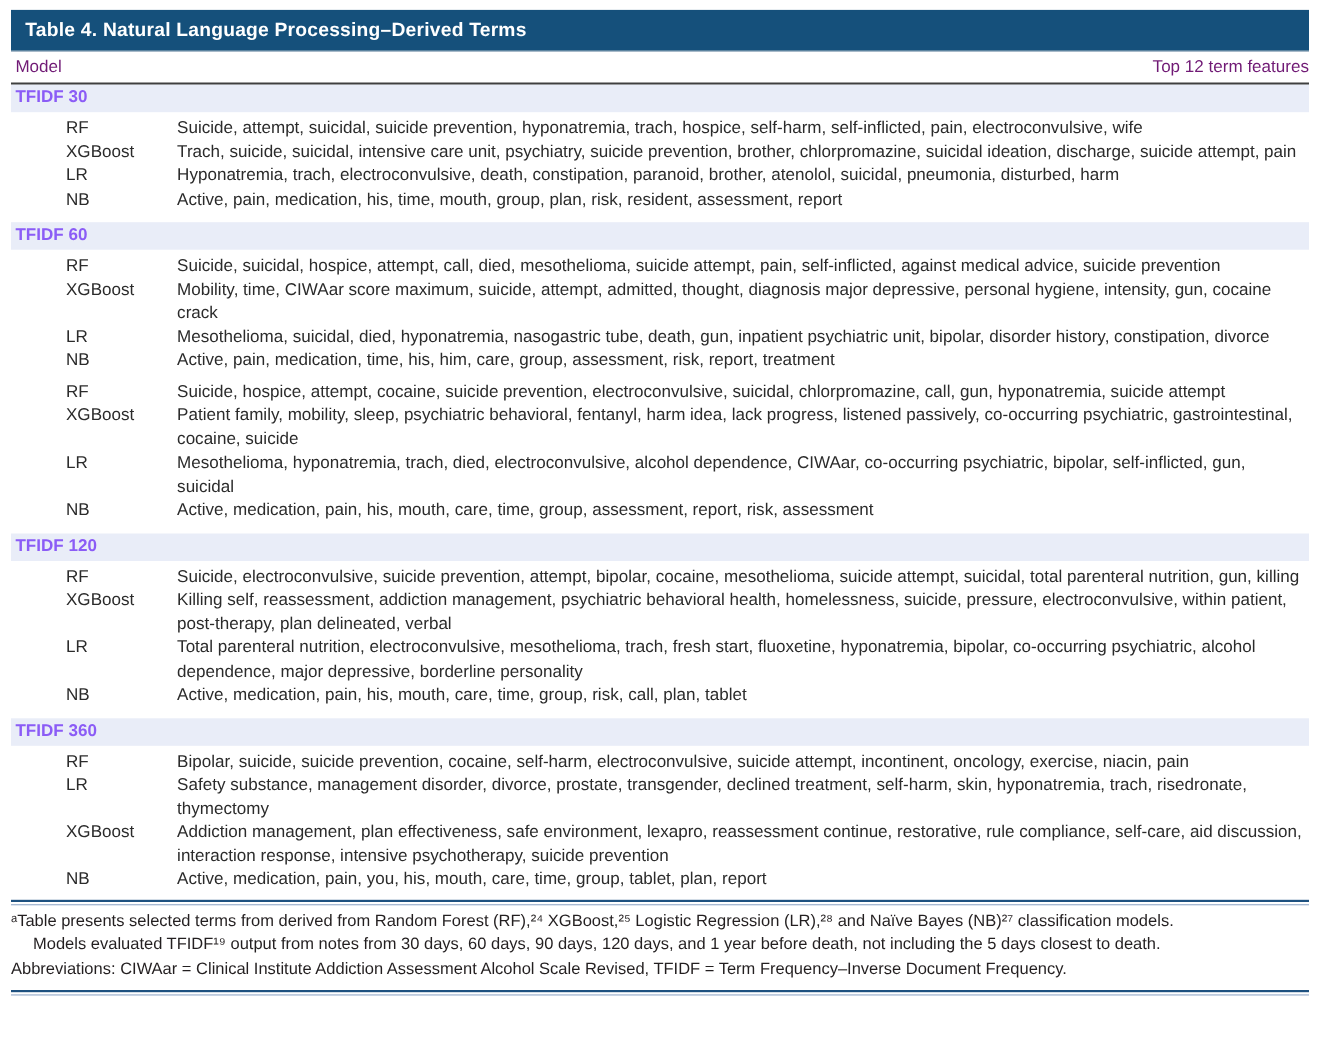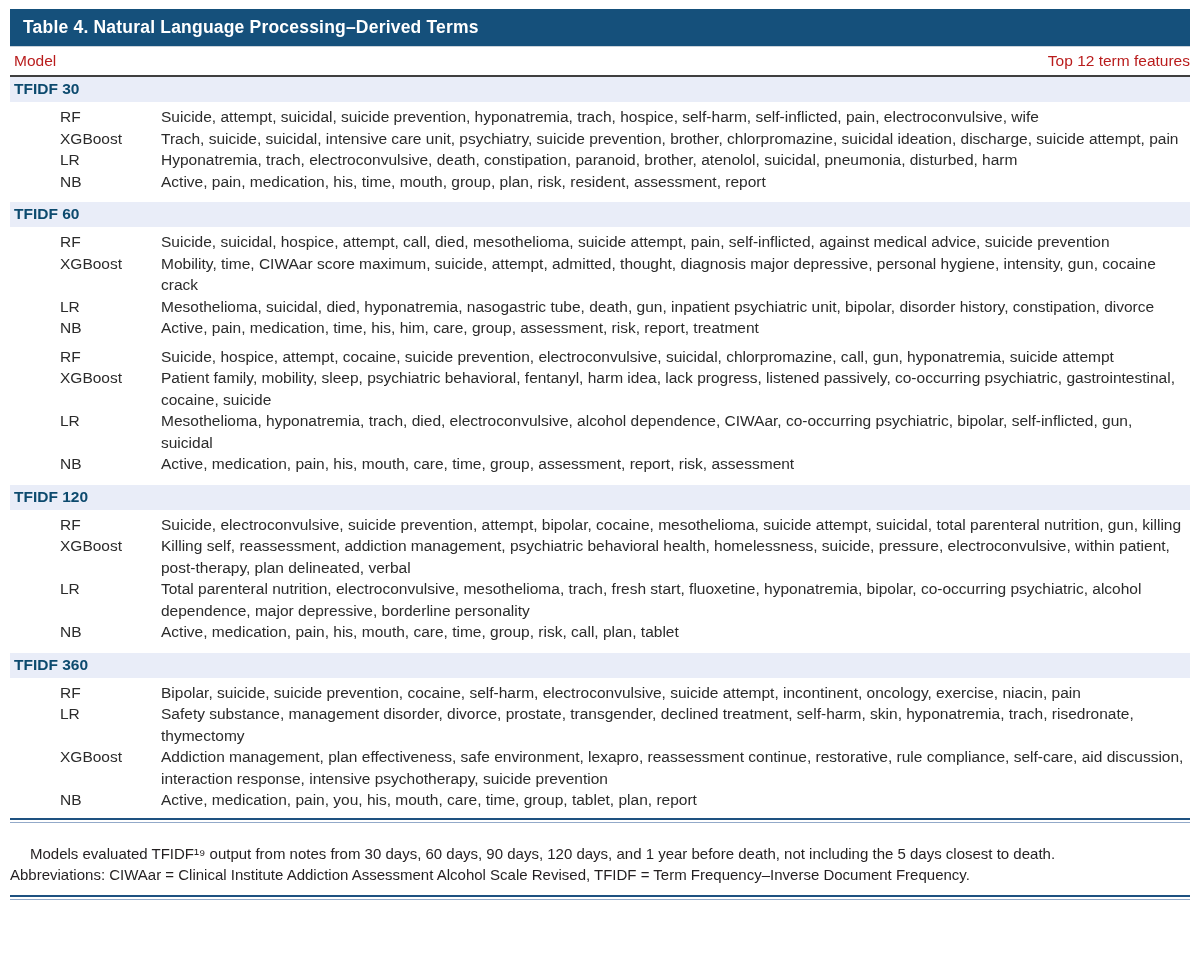--- a/index.html
+++ b/index.html
@@ -26,30 +26,30 @@
     padding-left: 13px;
     letter-spacing: 0.2px;
     border-bottom: 1px solid #c9d2da;
   }
   .colhead {
     display: grid;
     grid-template-columns: 105px 1fr;
     height: 28px;
     align-items: center;
     font-size: 15.5px;
-    color: #b91c1c;
+    color: #701a75;
     border-bottom: 2.5px solid #3f3f3f;
   }
   .colhead .model-h { padding-left: 4px; }
   .colhead .features-h { text-align: right; }
   .band {
     background: #e9edf8;
     font-weight: bold;
     font-size: 15.5px;
-    color: #0c4a6e;
+    color: #8b5cf6;
     padding: 3px 0 4px 4px;
     margin-top: 7px;
   }
   .section.first .band { margin-top: 0; }
   .rows { padding: 4px 0 3px 0; }
   .row {
     display: grid;
     grid-template-columns: 105px 1fr;
     font-size: 15.5px;
     line-height: 21.5px;
@@ -64,21 +64,21 @@
     border-top: 2px solid #1e5180;
     border-bottom: 1px solid #93aac9;
     background: #ffffff;
   }
   .footnotes {
     font-size: 15px;
     line-height: 21.5px;
     color: #231f20;
     padding: 4px 0 5px 0;
   }
-  .fn-indent { padding-left: 20px; margin-top: 16px; }
+  .fn-indent { padding-left: 20px; }
 </style>
 </head>
 <body>
 
 <div class="page">
 
   <div class="title-bar">
     <span>Table 4. Natural Language Processing–Derived Terms</span>
   </div>
 
@@ -192,19 +192,20 @@
       <div class="row">
         <div class="cell-model">NB</div>
         <div class="cell-terms">Active, medication, pain, you, his, mouth, care, time, group, tablet, plan, report</div>
       </div>
     </div>
   </div>
 
   <div class="blue-rule"></div>
 
   <div class="footnotes">
+    <div>ᵃTable presents selected terms from derived from Random Forest (RF),²⁴ XGBoost,²⁵ Logistic Regression (LR),²⁸ and Naïve Bayes (NB)²⁷ classification models.</div>
     <div class="fn-indent">Models evaluated TFIDF¹⁹ output from notes from 30 days, 60 days, 90 days, 120 days, and 1 year before death, not including the 5 days closest to death.</div>
     <div>Abbreviations: CIWAar = Clinical Institute Addiction Assessment Alcohol Scale Revised, TFIDF = Term Frequency–Inverse Document Frequency.</div>
   </div>
 
   <div class="blue-rule"></div>
 
 </div>
 
 </body></html>

